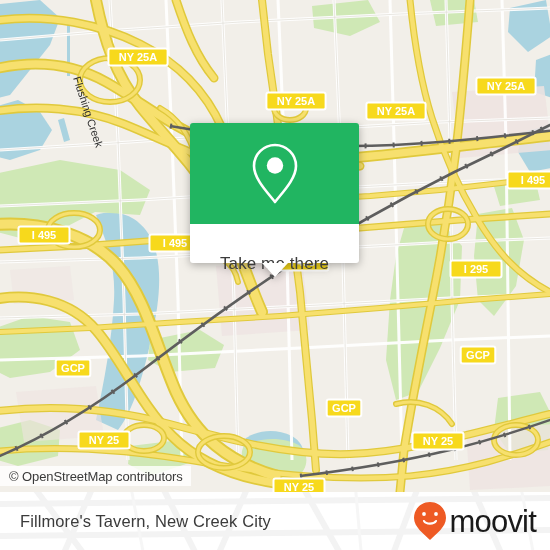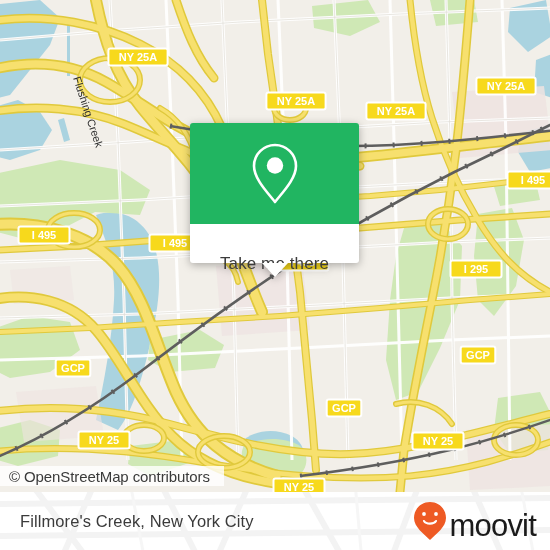--- a/index.html
+++ b/index.html
@@ -30,24 +30,24 @@
   }
   #map-svg { display: block; }
 
   
   #attribution {
     position: absolute;
     left: 0;
     top: 466px;
     height: 20px;
     line-height: 22px;
-    padding: 0 14px 0 9px;
+    padding: 0 8px 0 9px;
     background: rgba(255,255,255,0.80);
     color: #3a3a3a;
-    font-size: 15px;
+    font-size: 13px;
     letter-spacing: -0.1px;
     white-space: nowrap;
     z-index: 30;
   }
 
   
   #popup {
     position: absolute;
     left: 190px;
     top: 123px;
@@ -117,21 +117,21 @@
     color: #3b3b3b;
     white-space: nowrap;
     letter-spacing: 0.1px;
   }
   #brand {
     position: absolute;
     right: 14px;
     top: 50%;
     transform: translateY(-50%);
     display: flex;
-    align-items: flex-end;
+    align-items: center;
     gap: 1px;
   }
   #brand-text {
     font-size: 31px;
     color: #1a1a1a;
     letter-spacing: -0.8px;
     font-weight: 400;
     line-height: 1;
   }
 
@@ -389,21 +389,21 @@
         <path d="M-10,12 L560,6"></path>
         <path d="M-10,44 L560,38"></path>
       </g>
       <g stroke="#f6f6f6" stroke-width="3" fill="none">
         <path d="M130,-10 L145,70"></path>
         <path d="M355,-10 L362,70"></path>
         <path d="M520,-10 L535,70"></path>
       </g>
     </svg>
 
-    <div id="place-name">Fillmore's Creek, New York City</div>
+    <div id="place-name">Fillmore's Tavern, New Creek City</div>
 
     <div id="brand">
       <svg width="36" height="40" viewBox="0 0 36 40">
         <path d="M18 1 C9 1 2 8 2 17 C2 26 12 33 18 39 C24 33 34 26 34 17 C34 8 27 1 18 1 Z" fill="#ee5a24"></path>
         <circle cx="12" cy="13" r="1.9" fill="#ffffff"></circle>
         <circle cx="24" cy="13" r="1.9" fill="#ffffff"></circle>
         <path d="M12 20 C14 23.5 22 23.5 24 20" stroke="#ffffff" stroke-width="2.1" fill="none" stroke-linecap="round"></path>
       </svg>
       <span id="brand-text">moovit</span>
     </div>

